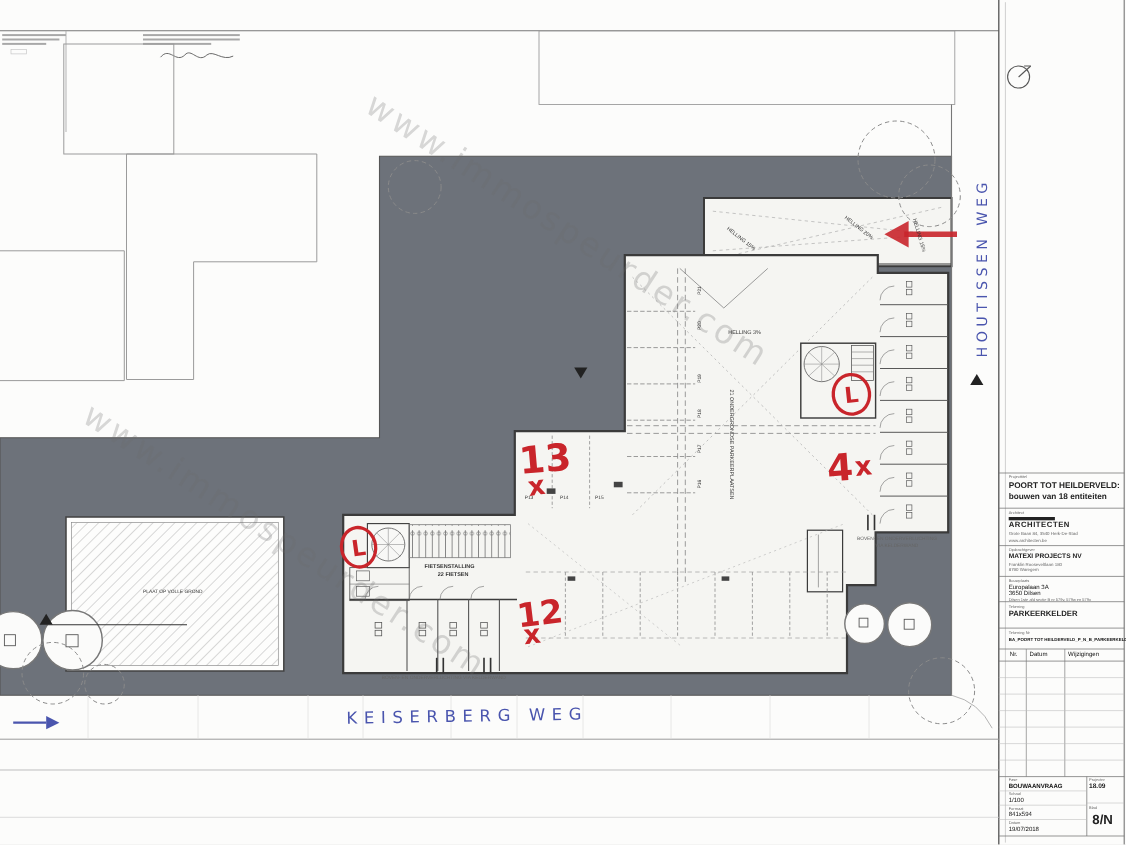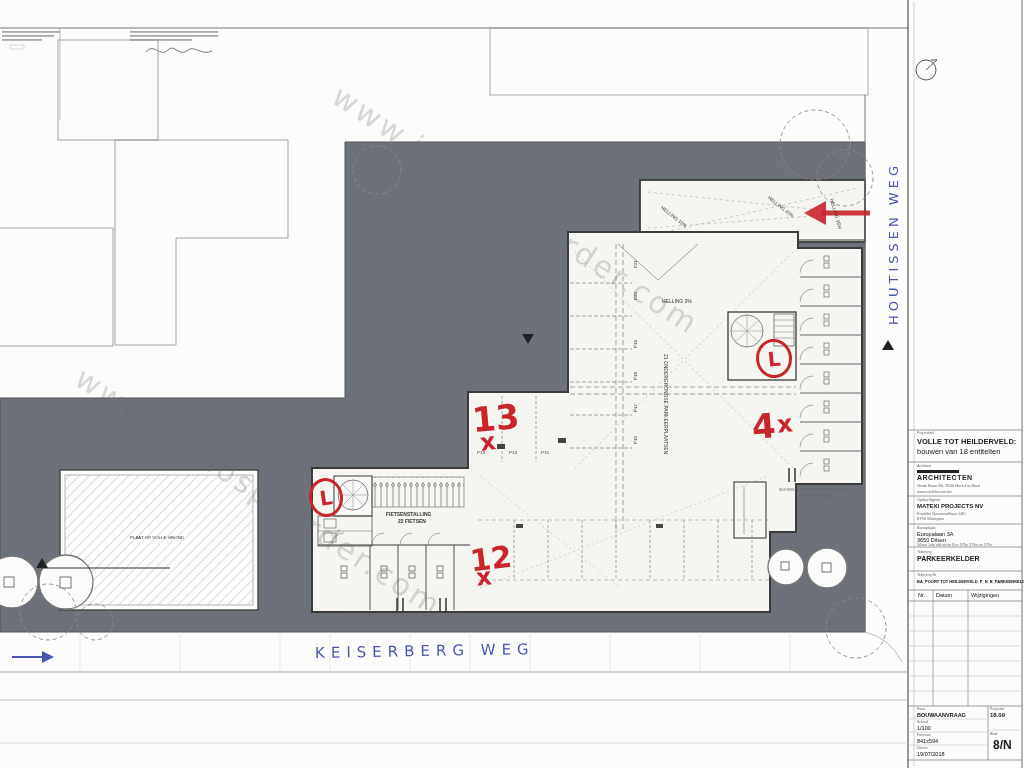--- a/index.html
+++ b/index.html
@@ -363,22 +363,22 @@
 <div class="abs red" style="left:752px;top:406px;font-size:34px;transform:rotate(-4deg);">4</div>
 <div class="abs red" style="left:777px;top:410px;font-size:24px;transform:rotate(-6deg);">x</div>
 <div class="abs lcirc" style="left:309px;top:478px;width:28px;height:33px;font-size:20px;transform:rotate(-8deg);">
       <span>L</span>
     </div>
 <div class="abs lcirc" style="left:756px;top:339px;width:30px;height:33px;font-size:20px;transform:rotate(-6deg);">
       <span>L</span>
     </div>
 
 <div class="abs tblab" style="left:917px;top:431px;">Projecttitel</div>
-<div class="abs" style="left:917px;top:437px;font-size:7.5px;font-weight:bold;">VOLLE TOT HEILDERVELD:</div>
-<div class="abs" style="left:917px;top:447px;font-size:7.5px;font-weight:normal;">bouwen van 18 entiteiten</div>
+<div class="abs" style="left:917px;top:437px;font-size:7.5px;font-weight:bold;">POORT TOT HEILDERVELD:</div>
+<div class="abs" style="left:917px;top:447px;font-size:7.5px;font-weight:bold;">bouwen van 18 entiteiten</div>
 
 <div class="abs tblab" style="left:917px;top:464px;">Architect</div>
 <div class="abs" style="left:917px;top:470px;width:42px;height:3px;background:#222;"></div>
 <div class="abs" style="left:917px;top:474px;font-size:7px;font-weight:bold;letter-spacing:.5px;">ARCHITECTEN</div>
 <div class="abs tblab" style="left:917px;top:483px;transform:scale(.5);">Grote Baan 84, 3540 Herk-De-Stad</div>
 <div class="abs tblab" style="left:917px;top:489px;transform:scale(.5);">www.architecten.be</div>
 
 <div class="abs tblab" style="left:917px;top:498px;">Opdrachtgever</div>
 <div class="abs" style="left:917px;top:503px;font-size:6px;font-weight:bold;">MATEXI PROJECTS NV</div>
 <div class="abs tblab" style="left:917px;top:511px;transform:scale(.5);">Franklin Rooseveltlaan 180</div>

